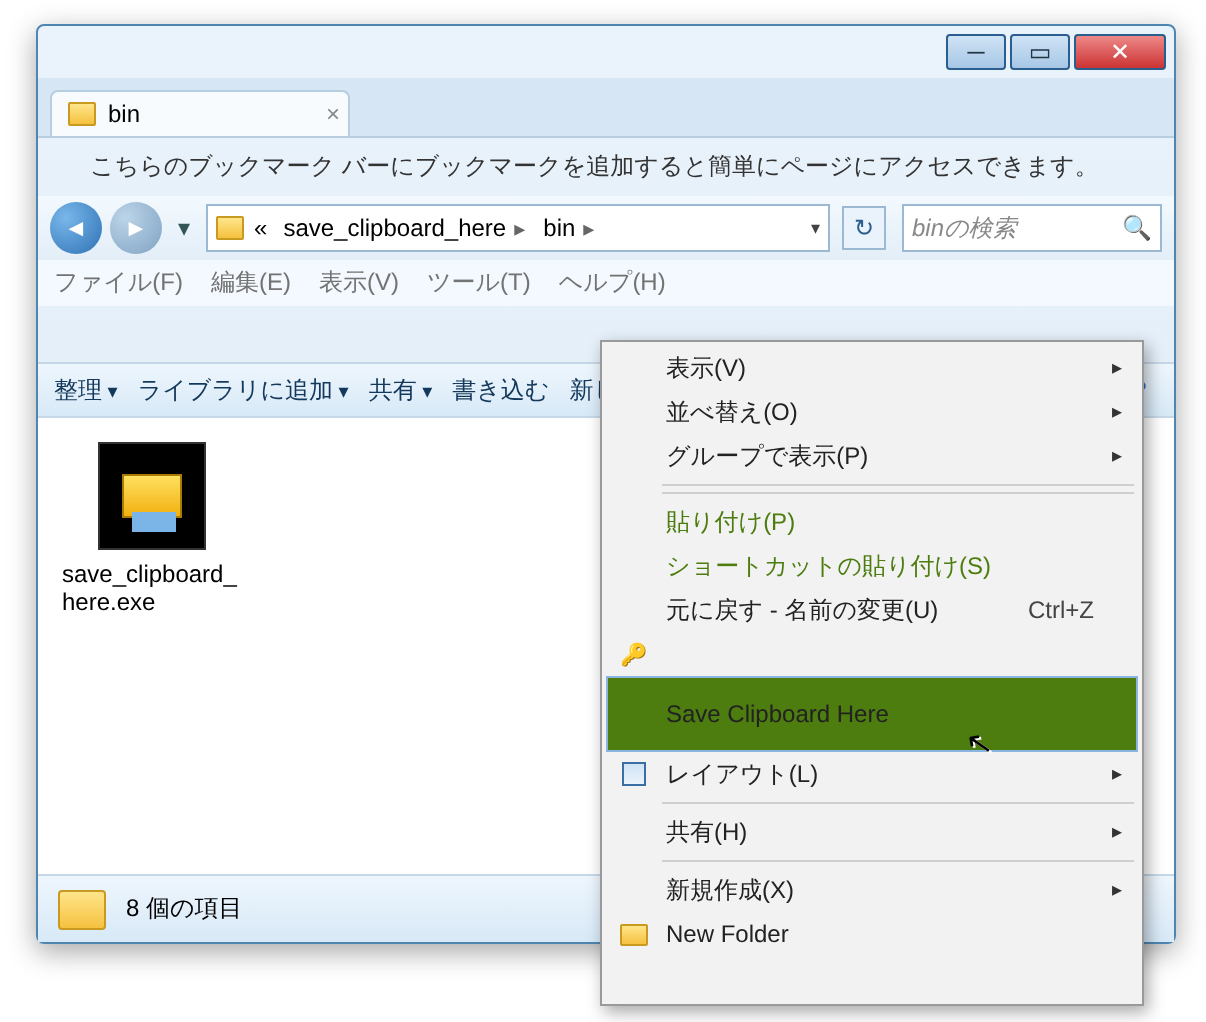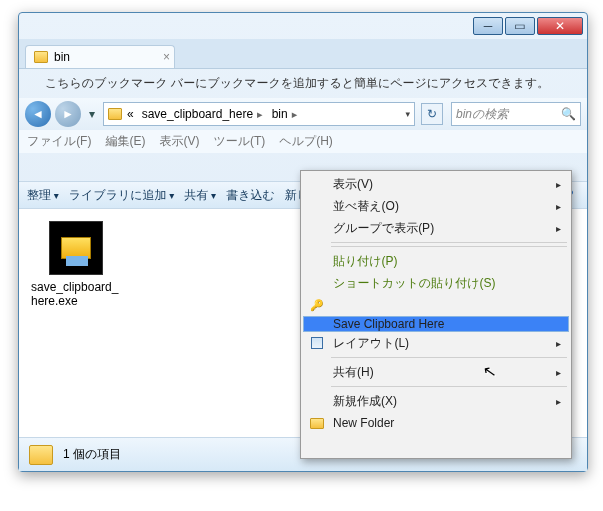--- a/index.html
+++ b/index.html
@@ -94,21 +94,21 @@
   .ctxmenu {
     position:absolute; left:300px; top:170px; width:272px;
     background:#f2f2f2; border:1px solid #9a9a9a; box-shadow:2px 3px 8px rgba(0,0,0,.35);
     padding:2px;
     font-size:12px;
   }
   .ctxmenu .row {
     display:flex; align-items:center; height:22px; padding:0 22px 0 30px; position:relative; color:#222;
   }
   .ctxmenu .row.disabled { color:#4d7c0f; }
-  .ctxmenu .row.hover { background:#3b82f6; border:1px solid #8ab5e0; height:16px; padding:0 21px 0 29px; }
+  .ctxmenu .row.hover { background:#4d7c0f; border:1px solid #8ab5e0; height:38px; padding:0 21px 0 29px; }
   .ctxmenu .row .arrow { position:absolute; right:8px; font-size:10px; color:#333; }
   .ctxmenu .row .shortcut { margin-left:auto; color:#444; }
   .ctxmenu .sep { height:1px; margin:3px 2px 3px 28px; background:#cfcfcf; }
   .ctxmenu .iconcell {
     position:absolute; left:6px; width:16px; height:16px; display:flex; align-items:center; justify-content:center;
   }
   .ico-reg { font-size:11px; color:#b58a00;}
   .ico-layout { width:12px;height:12px;border:1px solid #3a6ea5; background:linear-gradient(#cfe3f5,#eaf3fb);}
   .ico-folder { width:14px;height:11px;background:linear-gradient(#ffe58a,#f5c140);border:1px solid #c99a20;border-radius:1px;}
   .cursor {
@@ -187,21 +187,21 @@
     <div class="file-item">
       <div class="file-icon">
         <div class="file-icon-inner"></div>
       </div>
       <div class="file-label">save_clipboard_here.exe</div>
     </div>
   </div>
 
   <div class="statusbar">
     <div class="status-folder"></div>
-    <span>1 個の項目</span>
+    <span>8 個の項目</span>
   </div>
 </div>
 
 <div class="ctxmenu">
   <div class="row">
       <span>表示(V)</span>
       <span class="arrow">▸</span>
     </div>
   <div class="row">
       <span>並べ替え(O)</span>
@@ -213,20 +213,24 @@
     </div>
   <div class="sep"></div>
   <div class="sep"></div>
   <div class="row disabled">
       <span>貼り付け(P)</span>
     </div>
   <div class="row disabled">
       <span>ショートカットの貼り付け(S)</span>
     </div>
   <div class="row">
+      <span>元に戻す - 名前の変更(U)</span>
+      <span class="shortcut">Ctrl+Z</span>
+    </div>
+  <div class="row">
       <span class="iconcell">
         <span class="ico-reg">🔑</span>
       </span>
     </div>
   <div class="row hover">
       <span>Save Clipboard Here</span>
     </div>
   <div class="row">
       <span class="iconcell">
         <span class="ico-layout"></span>

